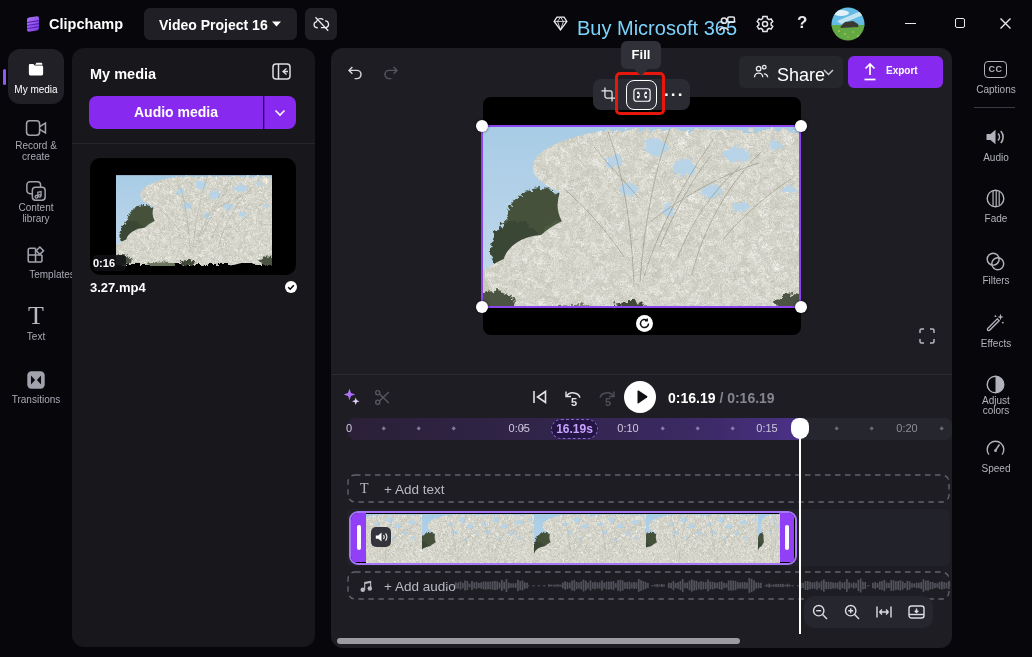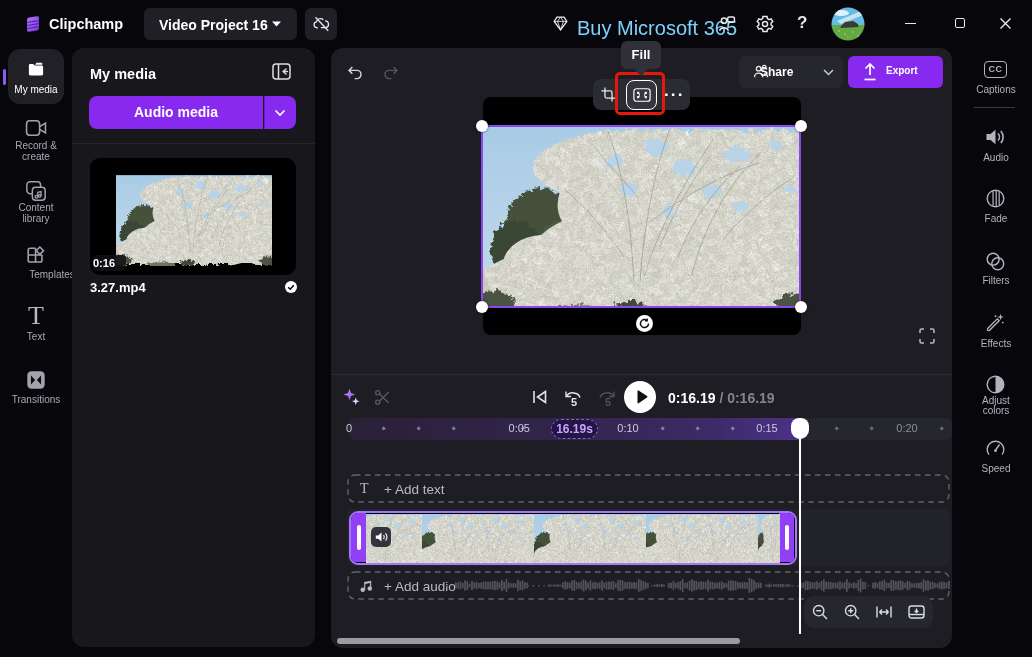--- a/index.html
+++ b/index.html
@@ -275,21 +275,21 @@
 <div class="abs" style="left:621px;top:41px;width:40px;height:28px;background:#303039;border-radius:6px;z-index:10;text-align:center;font-size:13px;font-weight:bold;color:#fff;line-height:28px">Fill</div>
 <div class="abs" style="left:636px;top:64px;width:10px;height:10px;background:#303039;transform:rotate(45deg);z-index:10"></div>
 
 <div class="abs" style="left:739px;top:56px;width:104px;height:32px;background:#26262d;border-radius:6px"></div>
 <svg class="abs" style="left:751px;top:63px" width="19" height="18" viewBox="0 0 24 24" fill="none" stroke="#e9e9ee" stroke-width="1.8">
  <circle cx="9.5" cy="7.5" r="3"></circle>
       <path d="M4 19 a5.5 5.5 0 0 1 11 0"></path>
  <circle cx="17" cy="5.5" r="2.4"></circle>
       <path d="M16.5 14.5 a4.6 4.6 0 0 1 5 4.5"></path>
 </svg>
-<div class="abs" style="left:760px;top:64.5px;font-size:12px;font-weight:bold;color:#fff">Share</div>
+<div class="abs" style="left:777px;top:64.5px;font-size:18px;font-weight:normal;color:#fff">Share</div>
 <svg class="abs" style="left:823px;top:69px" width="11" height="7" viewBox="0 0 11 7" fill="none" stroke="#c9c9cf" stroke-width="1.5">
       <path d="M1 1 L5.5 5.5 L10 1"></path>
     </svg>
 <div class="abs" style="left:848px;top:56px;width:95px;height:32px;background:#8729ee;border-radius:6px"></div>
 <svg class="abs" style="left:862px;top:62px" width="16" height="19" viewBox="0 0 16 19" fill="none" stroke="#fff" stroke-width="1.7">
  <path d="M8 13 V2 M3.5 6.5 L8 2 L12.5 6.5"></path>
       <path d="M2.5 17.5 h11"></path>
 </svg>
 <div class="abs" style="left:886px;top:64.5px;font-size:10px;font-weight:bold;color:#fff">Export</div>
 

